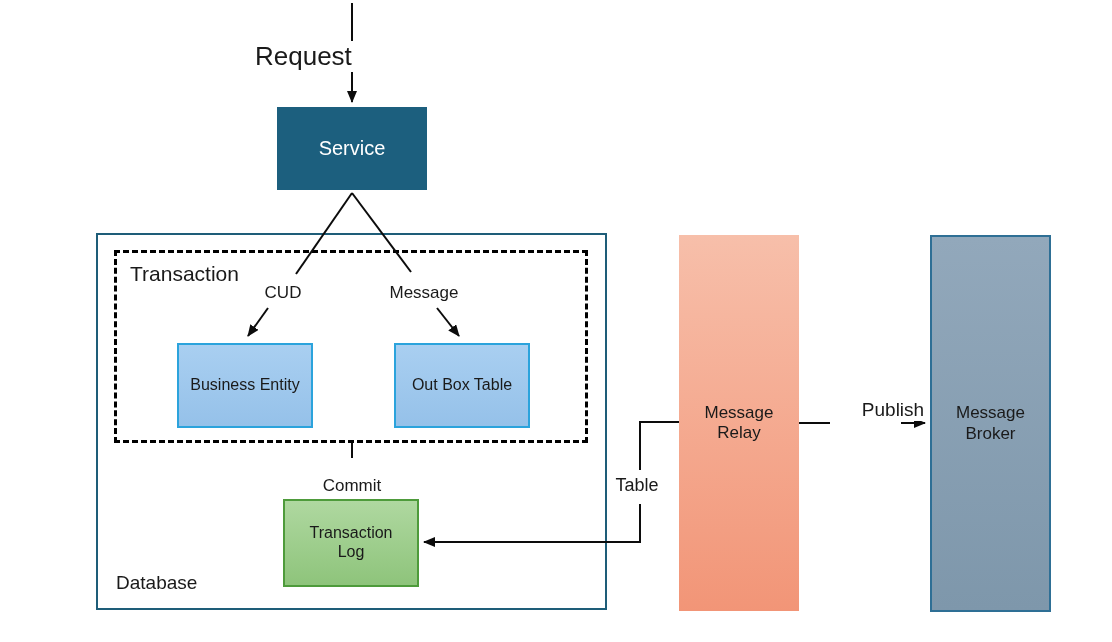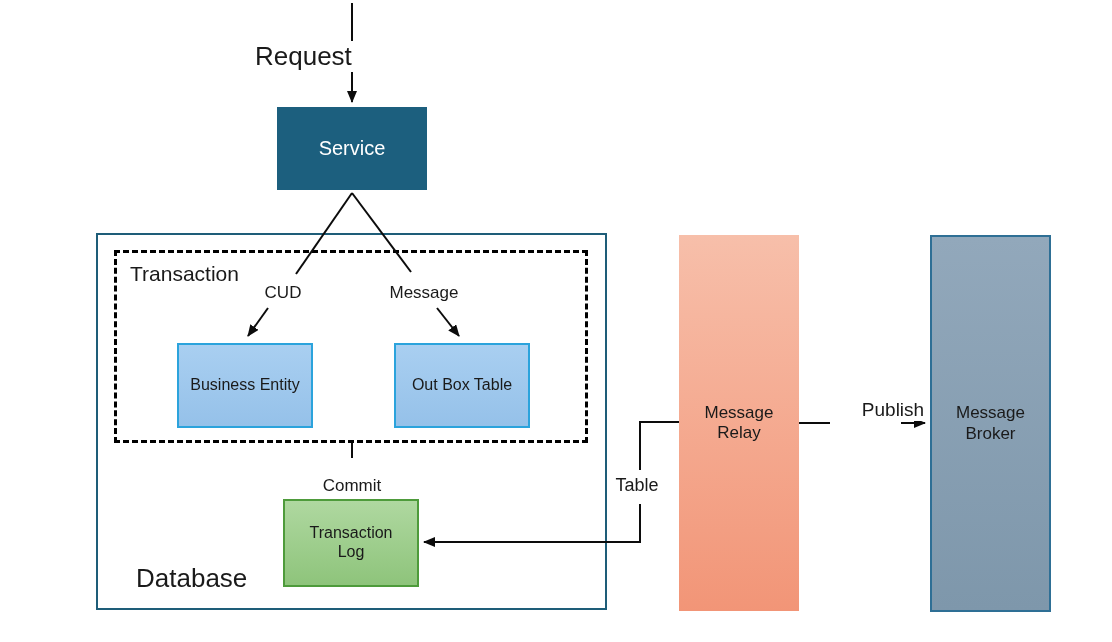--- a/index.html
+++ b/index.html
@@ -32,22 +32,21 @@
   }
   .database-group {
     position: absolute;
     left: 96px; top: 233px; width: 511px; height: 377px;
     border: 2px solid #1E5D78;
     background: transparent;
   }
   .database-label {
     position: absolute;
     left: 18px; bottom: 14px;
-    font-size: 26px;
-    margin-left: 20px;
+    font-size: 19px;
   }
   .transaction-group {
     position: absolute;
     left: 114px; top: 250px; width: 474px; height: 193px;
     border: 3px dashed #000000;
     background: transparent;
   }
   .transaction-label {
     position: absolute;
     left: 13px; top: 9px;

